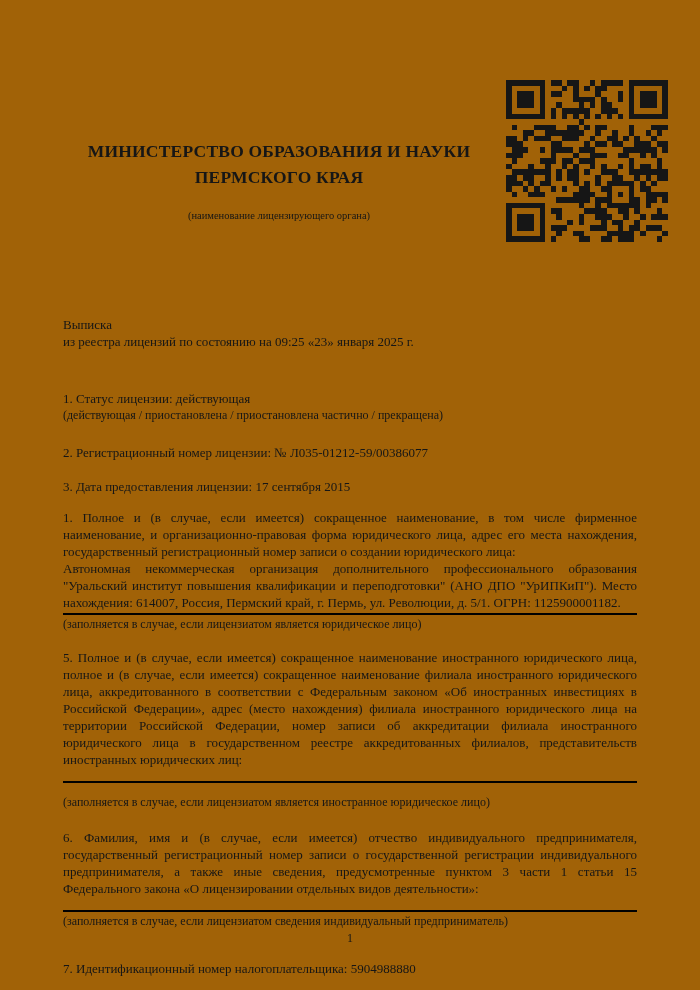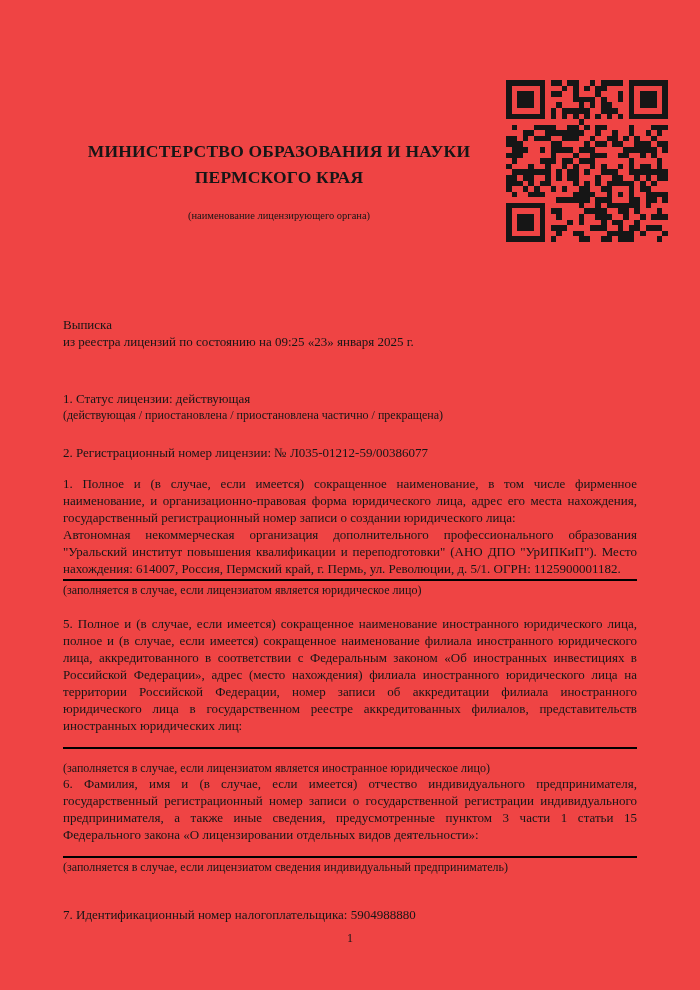--- a/index.html
+++ b/index.html
@@ -1,20 +1,20 @@
 <!DOCTYPE html>
 <html><head>
 <meta charset="utf-8">
 <style>
   html,body{margin:0;padding:0;background:#e9e9e9;}
   .page{
     position:relative;
     width:700px;height:990px;
     margin:0 auto;
-    background:#ef4444;
+    background:#a16207;
     font-family:"Liberation Serif","DejaVu Serif",serif;
     color:#161616;
     box-sizing:border-box;
     padding:0 63px;
     overflow:hidden;
   }
   .ministry{margin-top:138px;width:432px;text-align:center;}
   .ministry-name{font-weight:bold;font-size:17.5px;line-height:26px;letter-spacing:.2px;}
   .ministry-note{font-size:10.5px;line-height:13px;margin-top:19px;}
   .qr-box{position:absolute;top:80px;right:32px;width:162px;height:162px;}
@@ -27,21 +27,21 @@
   .s1{margin-top:40px;}
   .s1 .note{margin-top:2px;}
   .s2{margin-top:22px;}
   .s3{margin-top:17px;}
   .s4{margin-top:14px;}
   .s4 .rule{margin-top:2px;}
   .s4 .note{margin-top:3px;}
   .s5{margin-top:18px;}
   .s5 .rule{margin-top:13px;}
   .s5 .note{margin-top:13px;}
-  .s6{}
+  .s6{margin-top:20px;}
   .s6 .rule{margin-top:13px;}
   .s6 .note{margin-top:3px;}
   .s7{margin-top:32px;}
   .page-number{
     position:absolute;left:0;right:0;bottom:44px;
     text-align:center;font-size:12px;
   }
 </style>
 </head>
 <body>
@@ -484,20 +484,23 @@
 
   <div class="sec s1">
     <p>1. Статус лицензии: действующая</p>
     <p class="note">(действующая / приостановлена / приостановлена частично / прекращена)</p>
   </div>
 
   <div class="sec s2">
     <p>2. Регистрационный номер лицензии: № Л035-01212-59/00386077</p>
   </div>
 
+  <div class="sec s3">
+    <p>3. Дата предоставления лицензии: 17 сентября 2015</p>
+  </div>
 
   <div class="sec s4">
     <p>1. Полное и (в случае, если имеется) сокращенное наименование, в том числе фирменное наименование, и организационно-правовая форма юридического лица, адрес его места нахождения, государственный регистрационный номер записи о создании юридического лица:</p>
     <p>Автономная некоммерческая организация дополнительного профессионального образования "Уральский институт повышения квалификации и переподготовки" (АНО ДПО "УрИПКиП"). Место нахождения: 614007, Россия, Пермский край, г. Пермь, ул. Революции, д. 5/1. ОГРН: 1125900001182.</p>
     <div class="rule"></div>
     <p class="note">(заполняется в случае, если лицензиатом является юридическое лицо)</p>
   </div>
 
   <div class="sec s5">
     <p>5. Полное и (в случае, если имеется) сокращенное наименование иностранного юридического лица, полное и (в случае, если имеется) сокращенное наименование филиала иностранного юридического лица, аккредитованного в соответствии с Федеральным законом «Об иностранных инвестициях в Российской Федерации», адрес (место нахождения) филиала иностранного юридического лица на территории Российской Федерации, номер записи об аккредитации филиала иностранного юридического лица в государственном реестре аккредитованных филиалов, представительств иностранных юридических лиц:</p>

